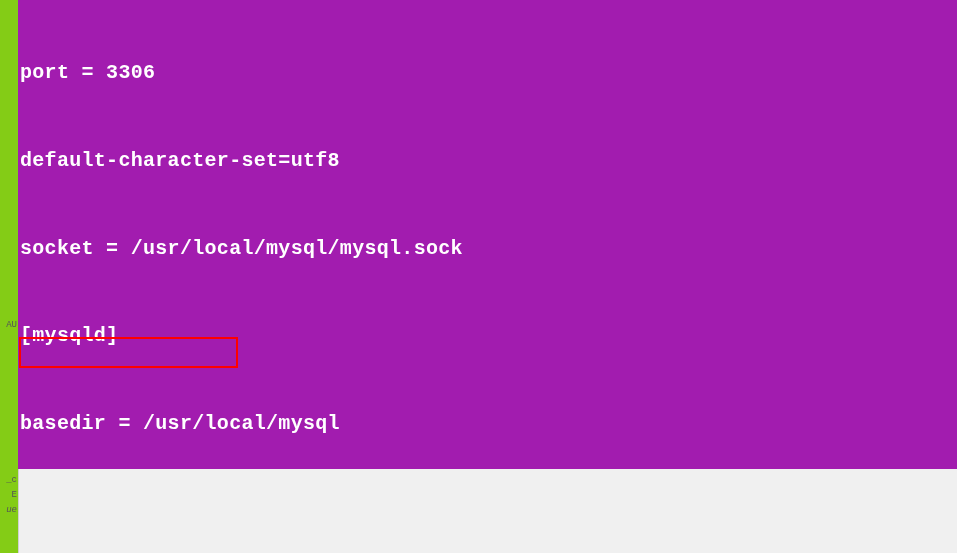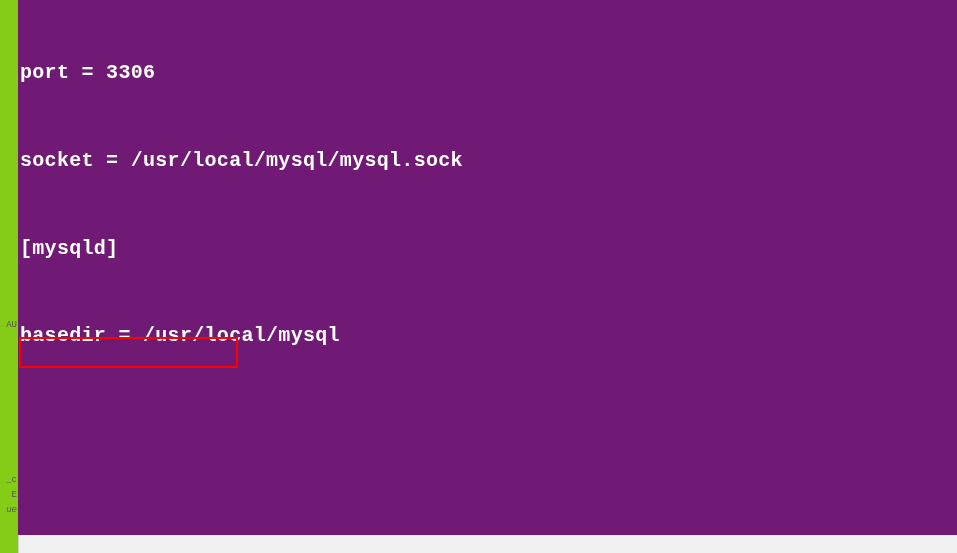--- a/index.html
+++ b/index.html
@@ -26,22 +26,22 @@
     color: #555;
     font-size: 9px;
     line-height: 11px;
     pointer-events: none;
   }
   .terminal {
     position: absolute;
     left: 18px;
     top: 0;
     width: 939px;
-    height: 535px;
-    background: #701a75;
+    height: 469px;
+    background: #a21caf;
     color: #ffffff;
     font-size: 20px;
     line-height: 29.2px;
     font-weight: bold;
     white-space: pre;
     overflow: hidden;
     padding: 0;
   }
   .line {
     display: block;
@@ -60,20 +60,21 @@
 
 <div class="left-sidebar">
   <span class="sidebar-frag" style="top:320px;">AU</span>
   <span class="sidebar-frag" style="top:475px;">_c</span>
   <span class="sidebar-frag" style="top:490px;">E</span>
   <span class="sidebar-frag" style="top:505px;font-style:italic;">ue</span>
 </div>
 
 <div class="terminal">
   <span class="line">port = 3306</span>
+  <span class="line">default-character-set=utf8</span>
   <span class="line">socket = /usr/local/mysql/mysql.sock</span>
   <span class="line">[mysqld]</span>
   <span class="line">basedir = /usr/local/mysql</span>
   
   
   
   
   
   
   

